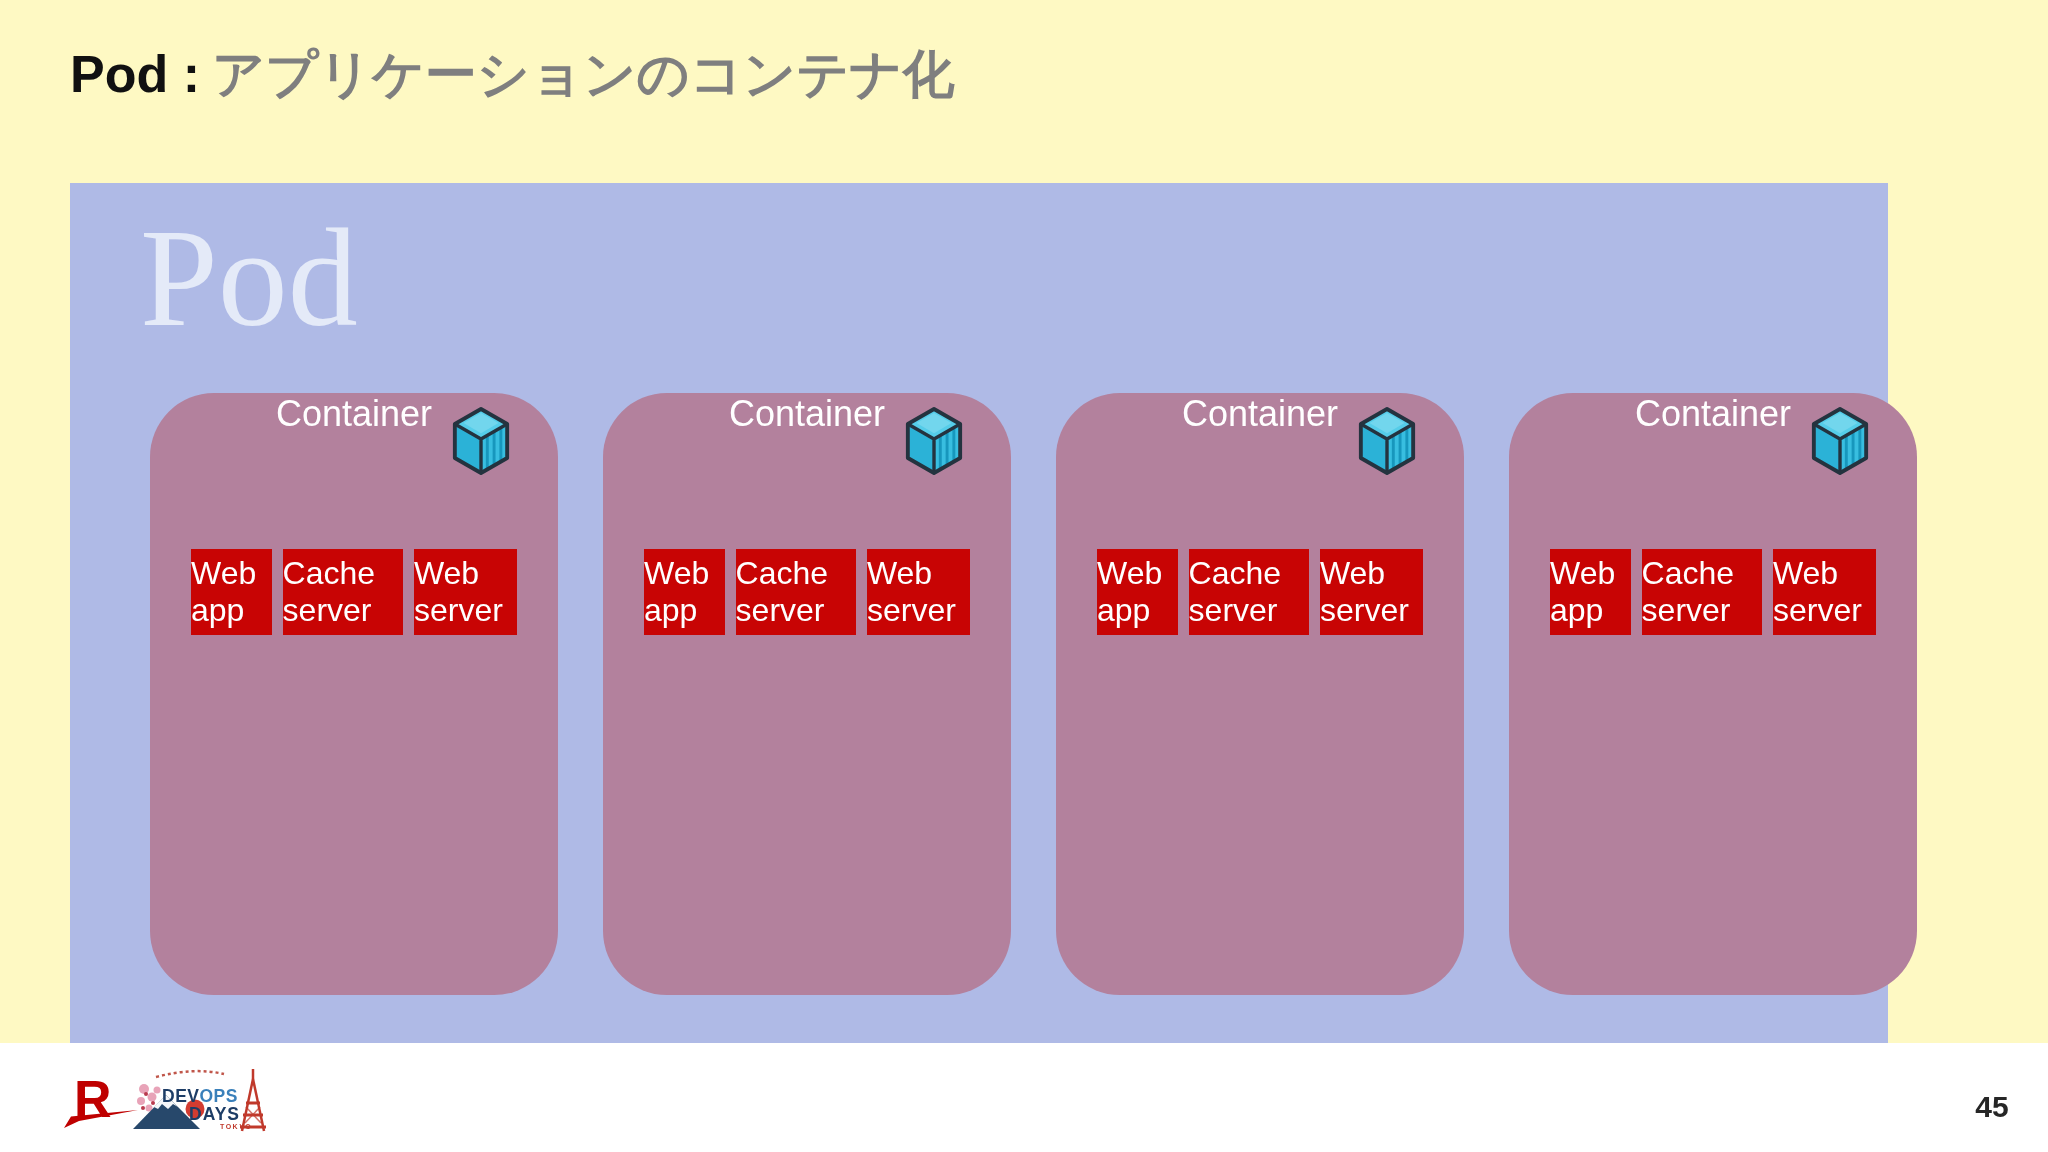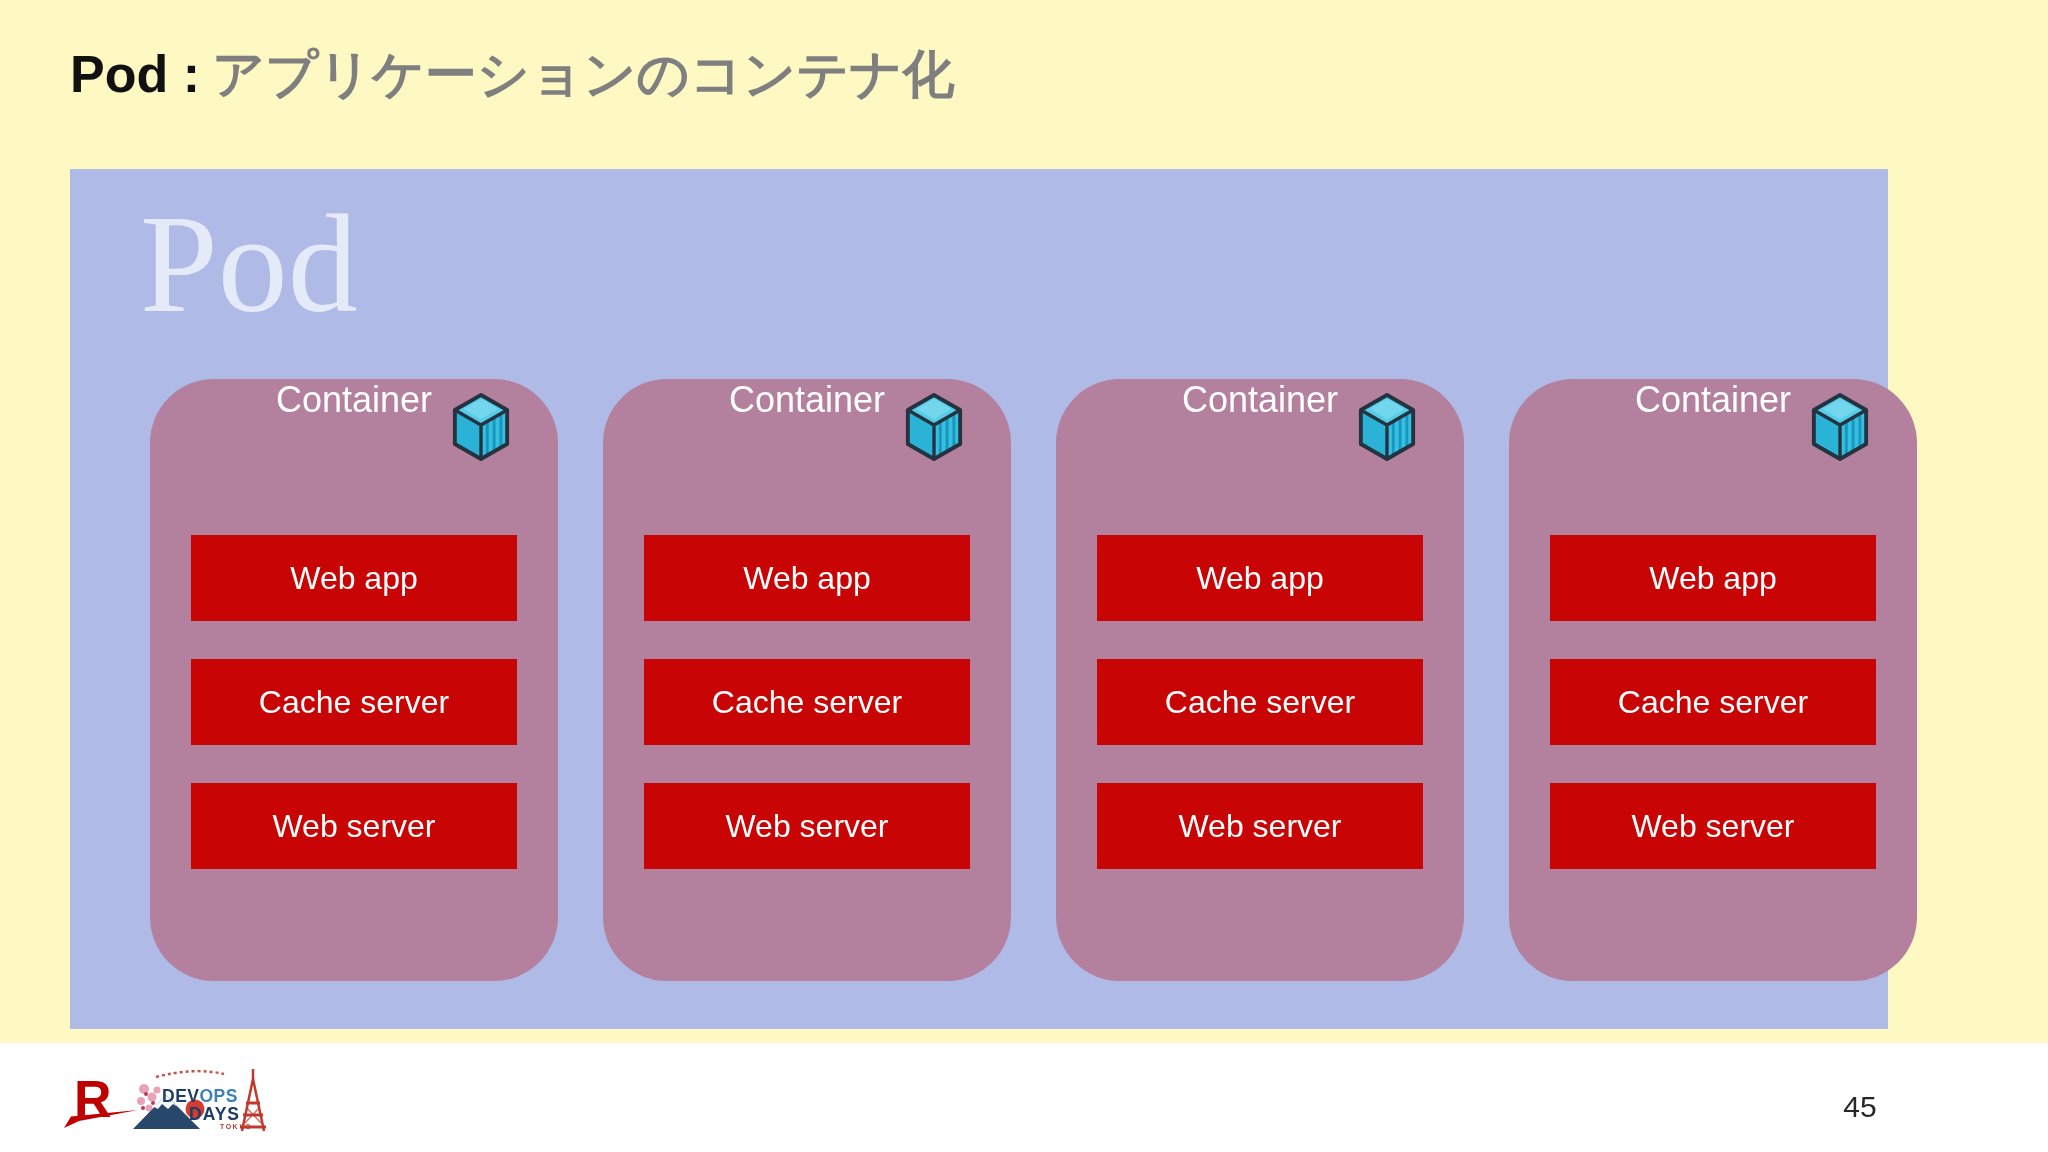--- a/index.html
+++ b/index.html
@@ -23,21 +23,21 @@
     line-height: 1.4;
     white-space: nowrap;
   }
   .title .kw  { color: var(--title-text, #111111); }
   .title .sub { color: var(--title-subtitle-gray, #7f7f7f); margin-left: 12px; }
 
   
   .pod-panel {
     position: absolute;
     left: 70px;
-    top: 169px;
+    top: 183px;
     width: 1818px;
     height: 860px;
     background: var(--panel-blue, #afbae6);
   }
   .pod-label {
     position: absolute;
     left: 70px;
     top: 18px;
     font-family: "Liberation Serif", serif;
     font-size: 140px;
@@ -72,22 +72,22 @@
     left: calc(50% + 96px);
     width: 62px;
     height: 70px;
   }
   .box-stack {
     position: absolute;
     top: 156px;
     left: 41px;
     width: 326px;
     display: flex;
-    flex-direction: column;
-    gap: 38px;
+    flex-direction: row;
+    gap: 11px;
   }
   .app-box {
     height: 86px;
     background: var(--app-red, #c80404);
     display: flex;
     align-items: center;
     justify-content: center;
   }
   .app-box span { color: #ffffff; font-size: 32px; }
 
@@ -98,26 +98,26 @@
     top: 1043px;
     width: 2048px;
     height: 109px;
     background: #ffffff;
   }
   .rakuten-logo { position: absolute; left: 62px;  top: 27px; }
   .devops-logo  { position: absolute; left: 132px; top: 20px; }
   .devops-logo text, .rakuten-logo text { font-family: "Liberation Sans", sans-serif; }
   .page-number {
     position: absolute;
-    left: 1834px;
+    left: 1966px;
     top: 47px;
     width: 52px;
     text-align: center;
     font-size: 30px;
-    font-weight: normal;
+    font-weight: bold;
     color: var(--page-number-color, #262626);
   }
 </style>
 </head>
 <body>
 
 <div class="slide">
 
   <h1 class="title"><span class="kw">Pod :</span><span class="sub">アプリケーションのコンテナ化</span></h1>
 

